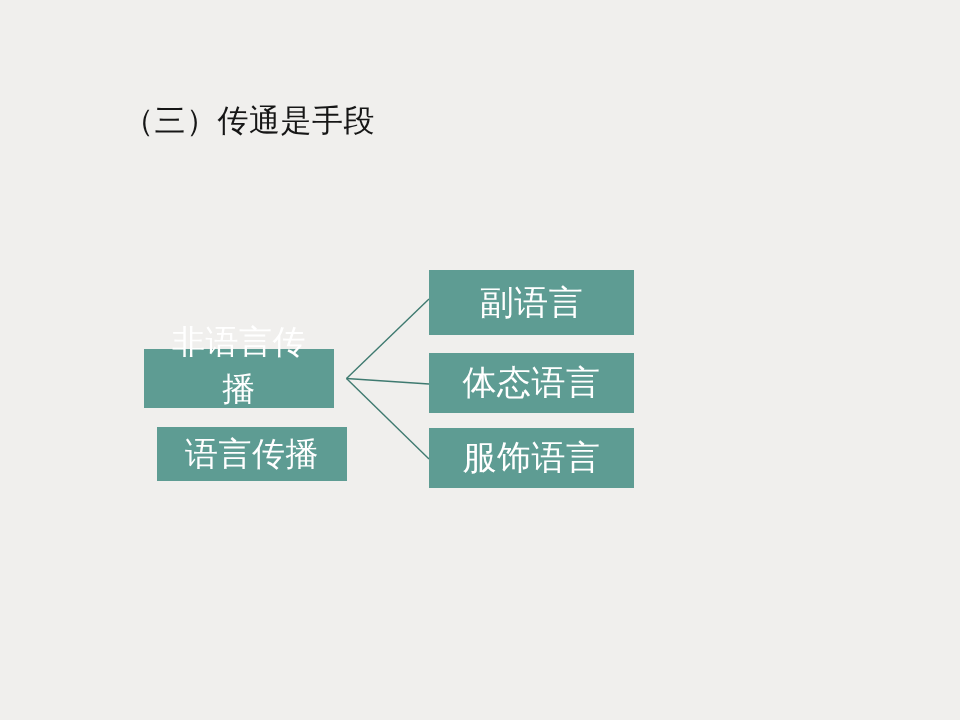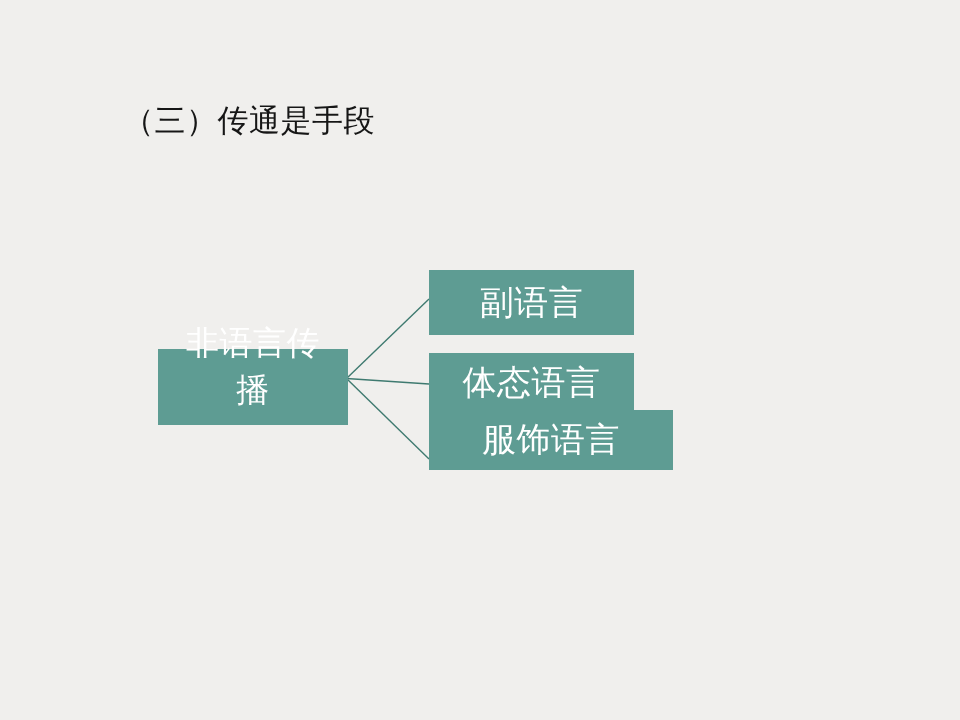--- a/index.html
+++ b/index.html
@@ -52,24 +52,25 @@
     position: absolute;
     left: 0;
     width: 100%;
     color: #ffffff;
     text-align: center;
     font-weight: 400;
     white-space: pre-line;
   }
   
   #node-nonverbal {
-    left: 158px;
+    left: 144px;
     top: 349px;
     width: 190px;
-    height: 76px;
+    height: 59px;
+    font-family: Liberation Serif, serif;
   }
   #node-nonverbal .node-label {
     top: -30px;
     font-size: 33px;
     line-height: 47px;
     letter-spacing: 0.5px;
   }
   #node-verbal {
     left: 157px;
     top: 427px;
@@ -102,22 +103,22 @@
     padding-left: 32px;
   }
   #node-body .node-label {
     top: 7px;
     font-size: 34px;
     line-height: 45px;
     letter-spacing: 0.5px;
   }
   #node-dress {
     left: 429px;
-    top: 410px;
-    width: 244px;
+    top: 428px;
+    width: 205px;
     height: 60px;
   }
   #node-dress .node-label {
     top: 7px;
     font-size: 34px;
     line-height: 45px;
     letter-spacing: 0.5px;
   }
 </style>
 </head>
@@ -131,20 +132,23 @@
     <line x1="346.5" y1="378.5" x2="429" y2="299" stroke="#3f7a70" stroke-width="1.4"></line>
     <line x1="346.5" y1="378.5" x2="429" y2="384" stroke="#3f7a70" stroke-width="1.4"></line>
     <line x1="346.5" y1="378.5" x2="429" y2="459" stroke="#3f7a70" stroke-width="1.4"></line>
   </svg>
 
   <div class="node" id="node-nonverbal">
     <div class="node-label">非语言传
 播</div>
   </div>
 
+  <div class="node" id="node-verbal">
+    <div class="node-label">语言传播</div>
+  </div>
 
   <div class="node" id="node-paralanguage">
     <div class="node-label">副语言</div>
   </div>
 
   <div class="node" id="node-body">
     <div class="node-label">体态语言</div>
   </div>
 
   <div class="node" id="node-dress">

